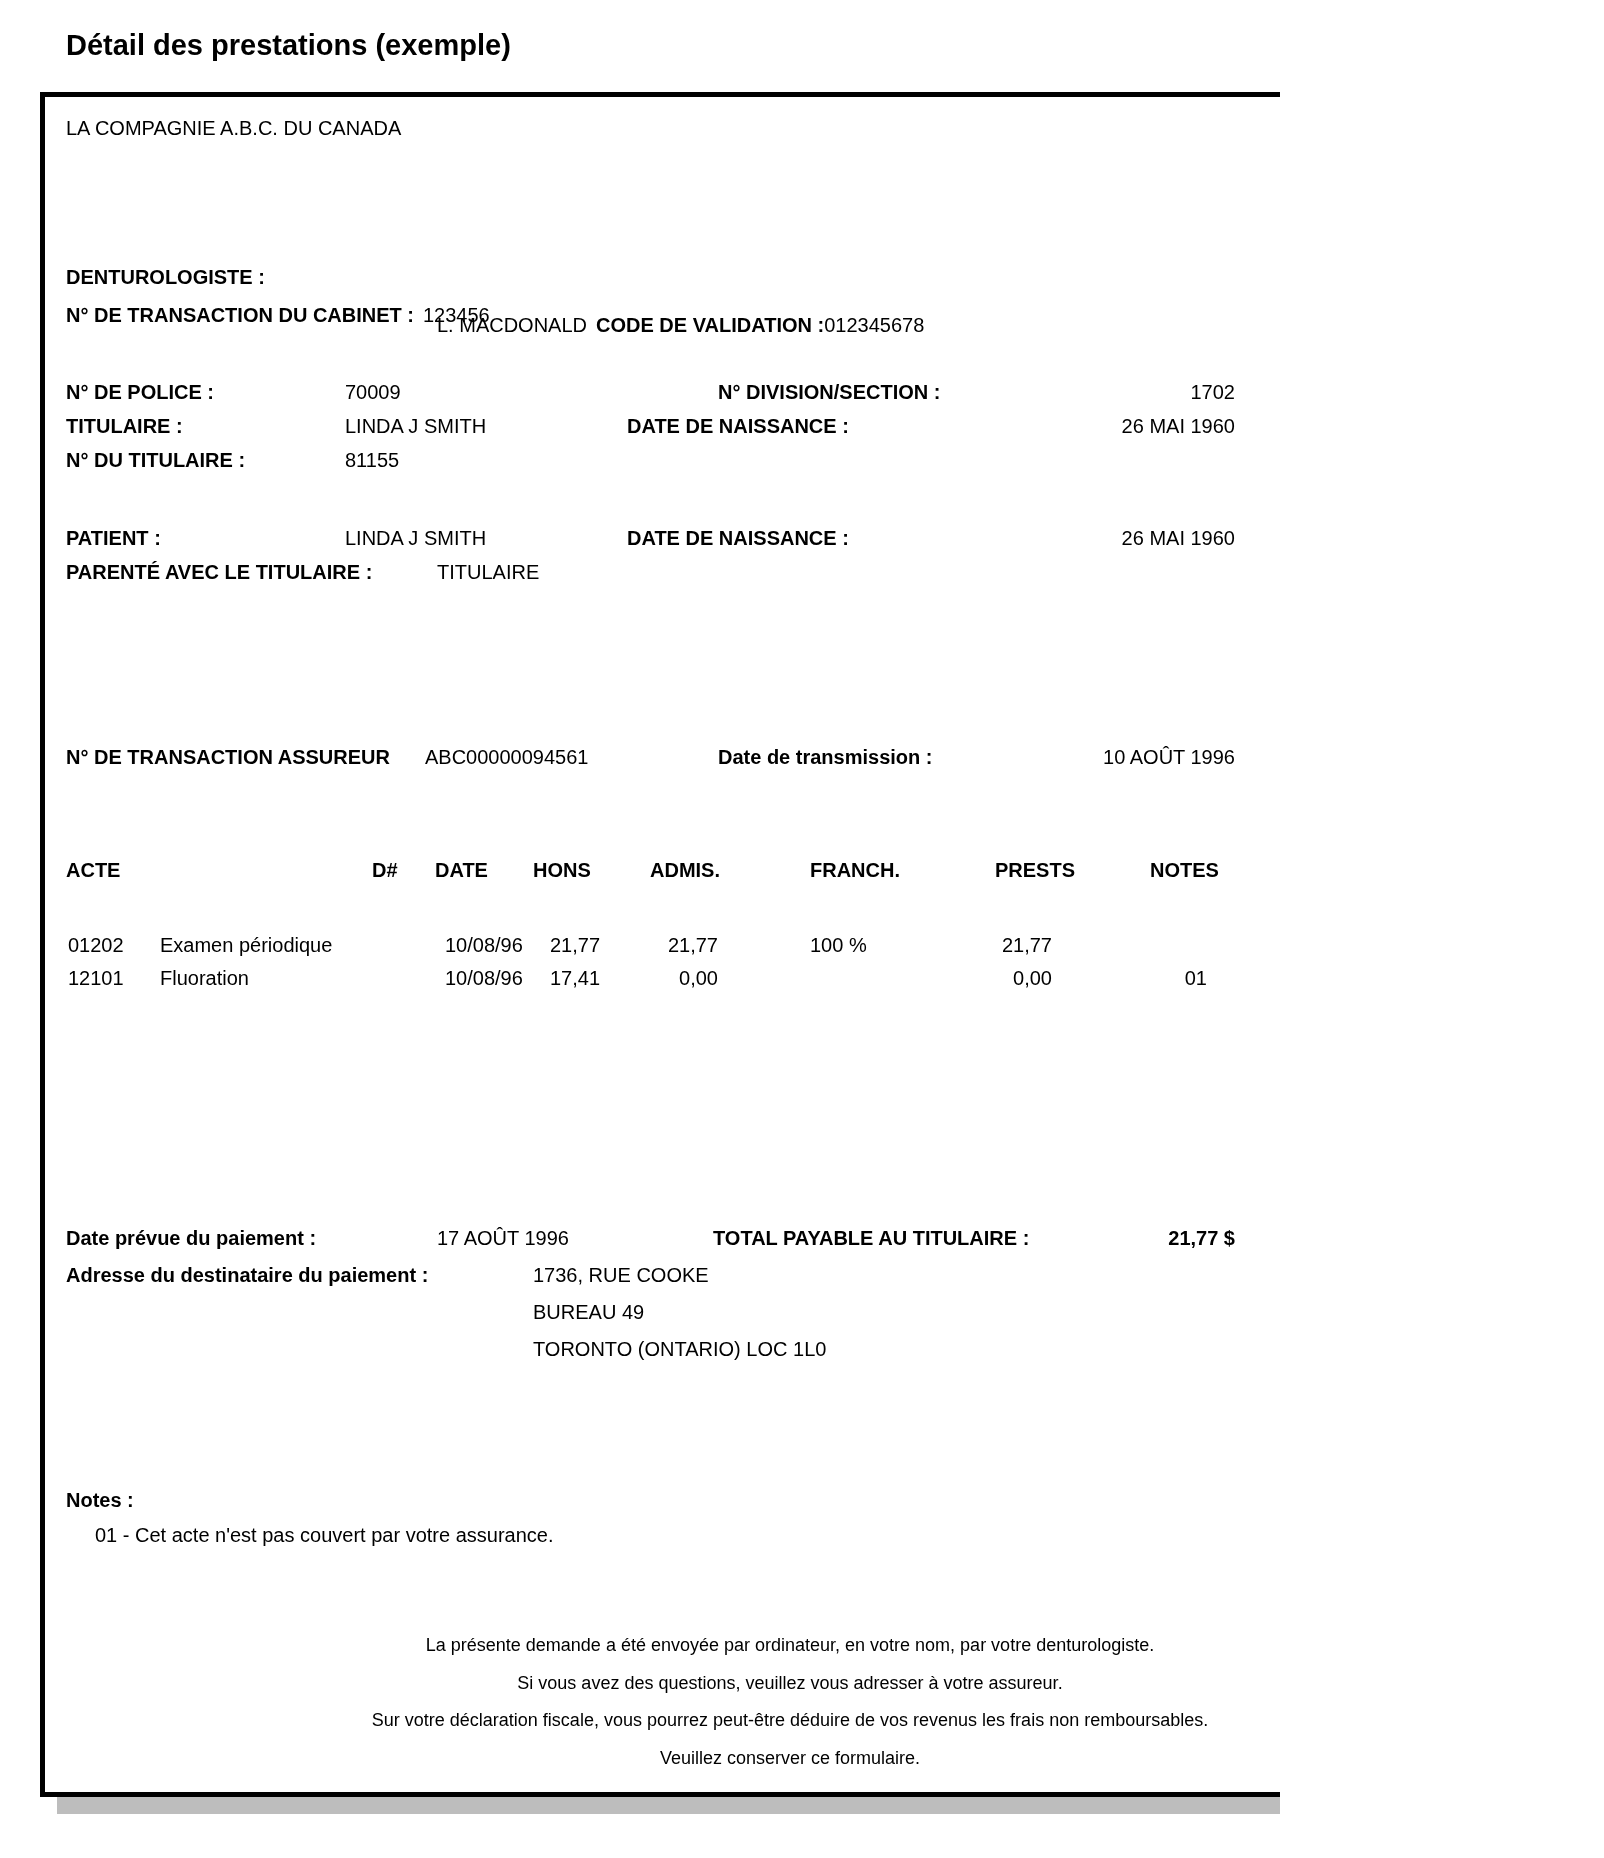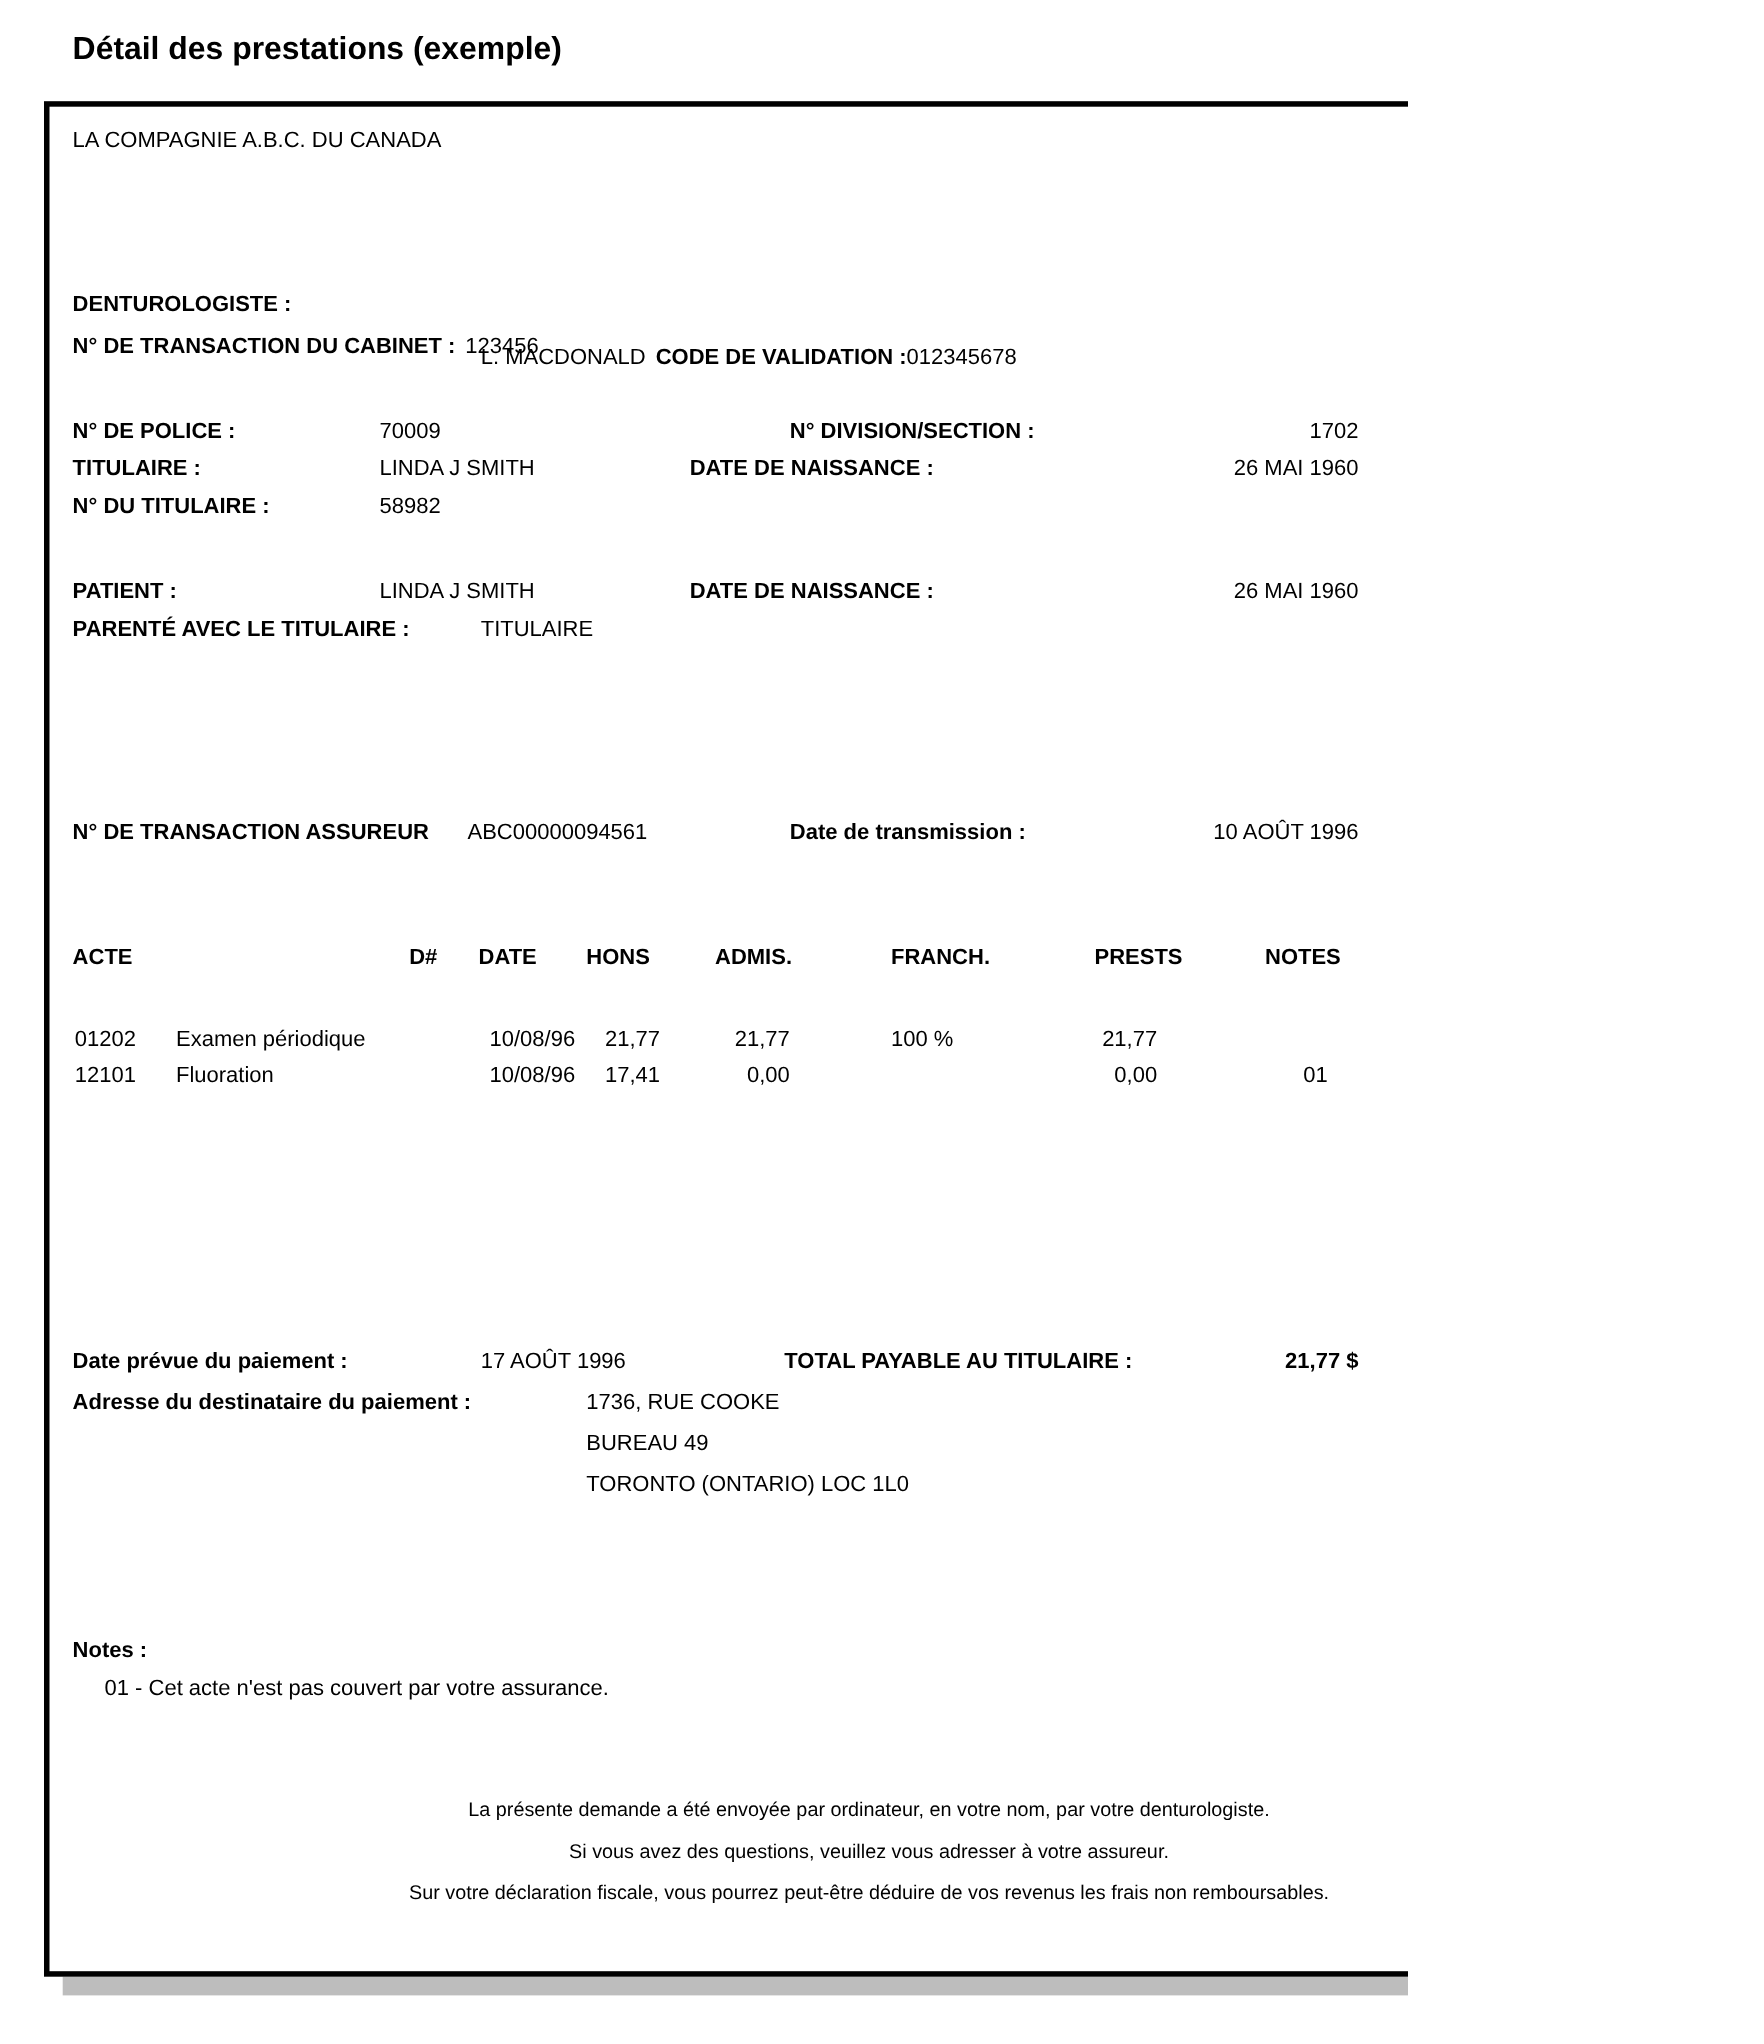--- a/index.html
+++ b/index.html
@@ -76,21 +76,21 @@
     <div class="abs" style="left:300px; top:280px;">70009</div>
     <div class="abs b" style="left:673px; top:280px;">N° DIVISION/SECTION :</div>
     <div class="abs" style="right:300px; top:280px;">1702</div>
 
     <div class="abs b" style="left:21px; top:314px;">TITULAIRE :</div>
     <div class="abs" style="left:300px; top:314px;">LINDA J SMITH</div>
     <div class="abs b" style="left:582px; top:314px;">DATE DE NAISSANCE :</div>
     <div class="abs" style="right:300px; top:314px;">26 MAI 1960</div>
 
     <div class="abs b" style="left:21px; top:348px;">N° DU TITULAIRE :</div>
-    <div class="abs" style="left:300px; top:348px;">58982</div>
+    <div class="abs" style="left:300px; top:348px;">81155</div>
 
     <div class="abs b" style="left:21px; top:426px;">PATIENT :</div>
     <div class="abs" style="left:300px; top:426px;">LINDA J SMITH</div>
     <div class="abs b" style="left:582px; top:426px;">DATE DE NAISSANCE :</div>
     <div class="abs" style="right:300px; top:426px;">26 MAI 1960</div>
 
     <div class="abs b" style="left:21px; top:460px;">PARENTÉ AVEC LE TITULAIRE :</div>
     <div class="abs" style="left:392px; top:460px;">TITULAIRE</div>
 
     <div class="abs b" style="left:21px; top:645px;">N° DE TRANSACTION ASSUREUR</div>
@@ -138,15 +138,16 @@
     <div class="abs" style="left:488px; top:1163px;">1736, RUE COOKE</div>
     <div class="abs" style="left:488px; top:1200px;">BUREAU 49</div>
     <div class="abs" style="left:488px; top:1237px;">TORONTO (ONTARIO) LOC 1L0</div>
 
     <div class="abs b" style="left:21px; top:1388px;">Notes :</div>
     <div class="abs" style="left:50px; top:1423px;">01 - Cet acte n'est pas couvert par votre assurance.</div>
 
     <div class="center-line" style="top:1533px;">La présente demande a été envoyée par ordinateur, en votre nom, par votre denturologiste.</div>
     <div class="center-line" style="top:1608px;">Sur votre déclaration fiscale, vous pourrez peut-être déduire de vos revenus les frais non remboursables.</div>
     <div class="center-line" style="top:1571px;">Si vous avez des questions, veuillez vous adresser à votre assureur.</div>
+    <div class="center-line" style="top:1646px;">Veuillez conserver ce formulaire.</div>
 
   </div>
 </div>
 
 </body></html>

